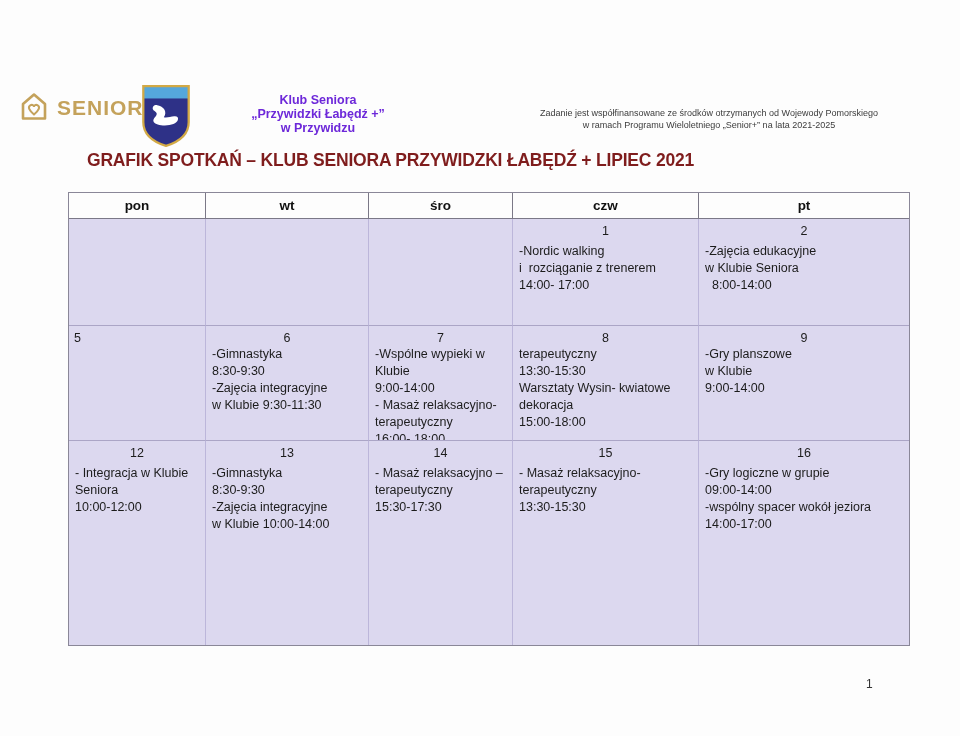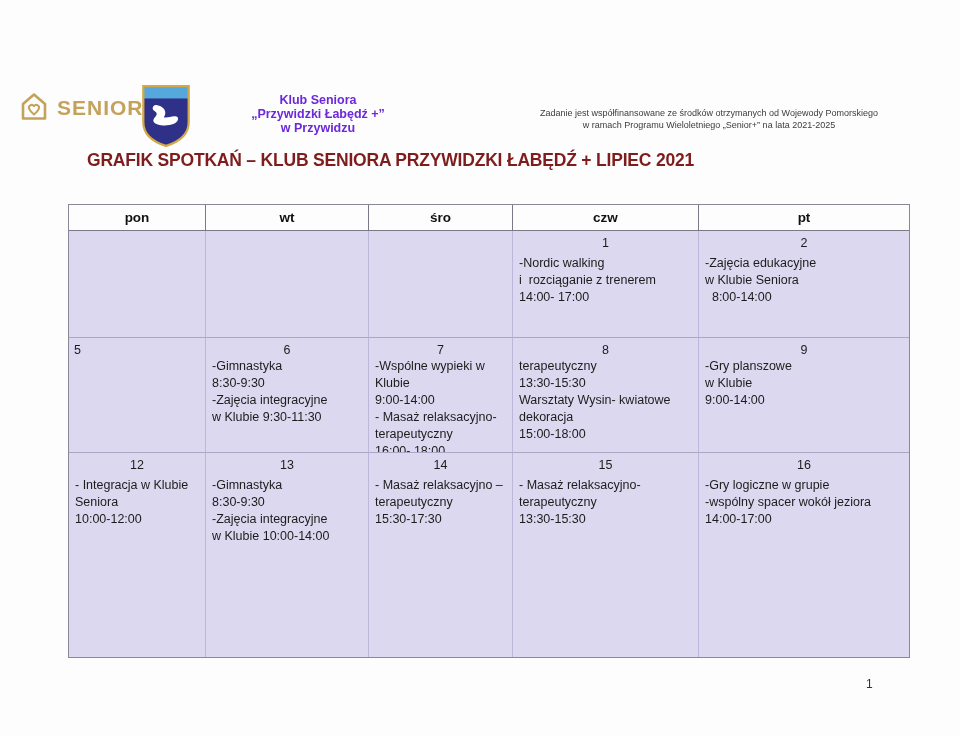--- a/index.html
+++ b/index.html
@@ -25,21 +25,21 @@
   }
 
   .title{
     position:absolute;left:87px;top:150px;
     font-size:17.5px;font-weight:bold;letter-spacing:-0.2px;color:#7f1d1d;
     white-space:nowrap;
   }
 
   
   .calendar{
-    position:absolute;left:68px;top:204px;width:840px;
+    position:absolute;left:68px;top:192px;width:840px;
     border:1px solid #8a8798;background:#dcd8ef;
   }
   .cal-row{display:grid;}
   .cal-cell{box-sizing:border-box;overflow:hidden;}
   .cal-cell.head{
     background:#fdfdfd;font-weight:bold;font-size:13.5px;color:#111;
     display:flex;align-items:center;justify-content:center;
     border-right:1px solid #7b7887;border-bottom:1px solid #7b7887;
   }
   .cal-cell.body{
@@ -157,20 +157,20 @@
         <div class="cal-cell body">
           <div class="cal-day">14</div>
           <div class="cal-content gap"><div>- Masaż relaksacyjno –</div><div>terapeutyczny</div><div>15:30-17:30</div></div>
         </div>
         <div class="cal-cell body">
           <div class="cal-day">15</div>
           <div class="cal-content gap"><div>- Masaż relaksacyjno-</div><div>terapeutyczny</div><div>13:30-15:30</div></div>
         </div>
         <div class="cal-cell body">
           <div class="cal-day">16</div>
-          <div class="cal-content gap"><div>-Gry logiczne w grupie</div><div>-wspólny spacer wokół jeziora</div><div>14:00-17:00</div></div>
+          <div class="cal-content gap"><div>-Gry logiczne w grupie</div><div>09:00-14:00</div><div>-wspólny spacer wokół jeziora</div><div>14:00-17:00</div></div>
         </div>
       </div>
     </div>
 
   <div class="page-num">1</div>
 
 </div>
 
 </body></html>

